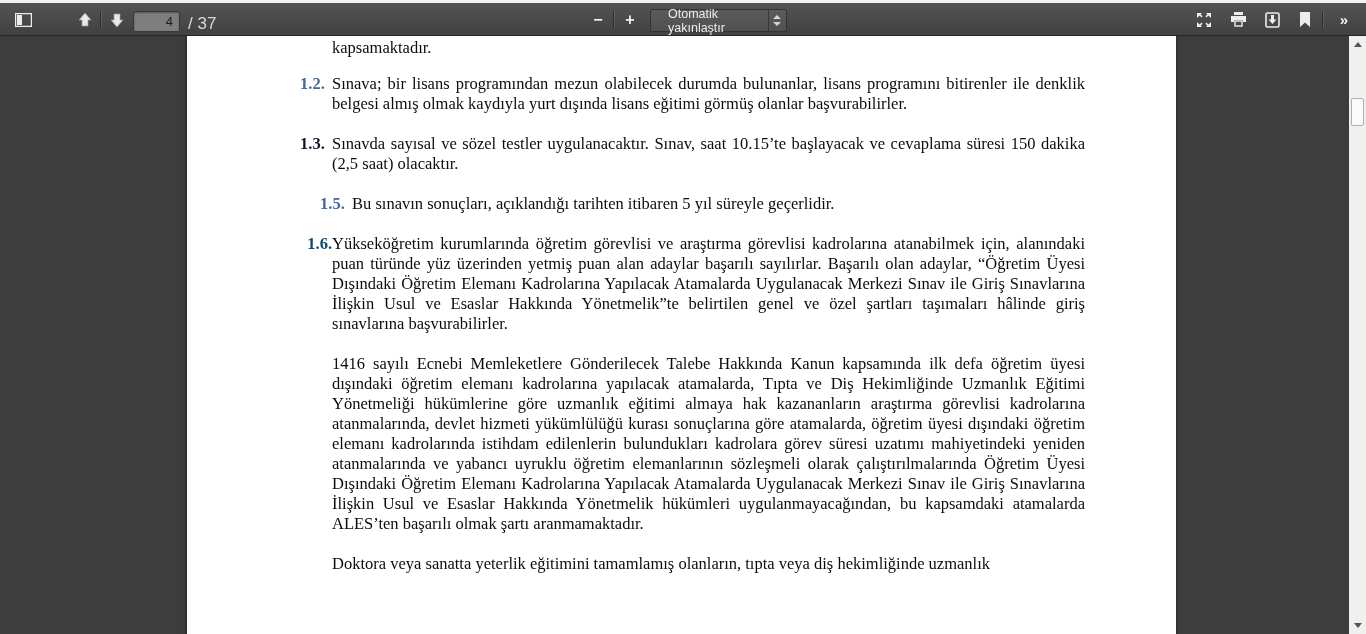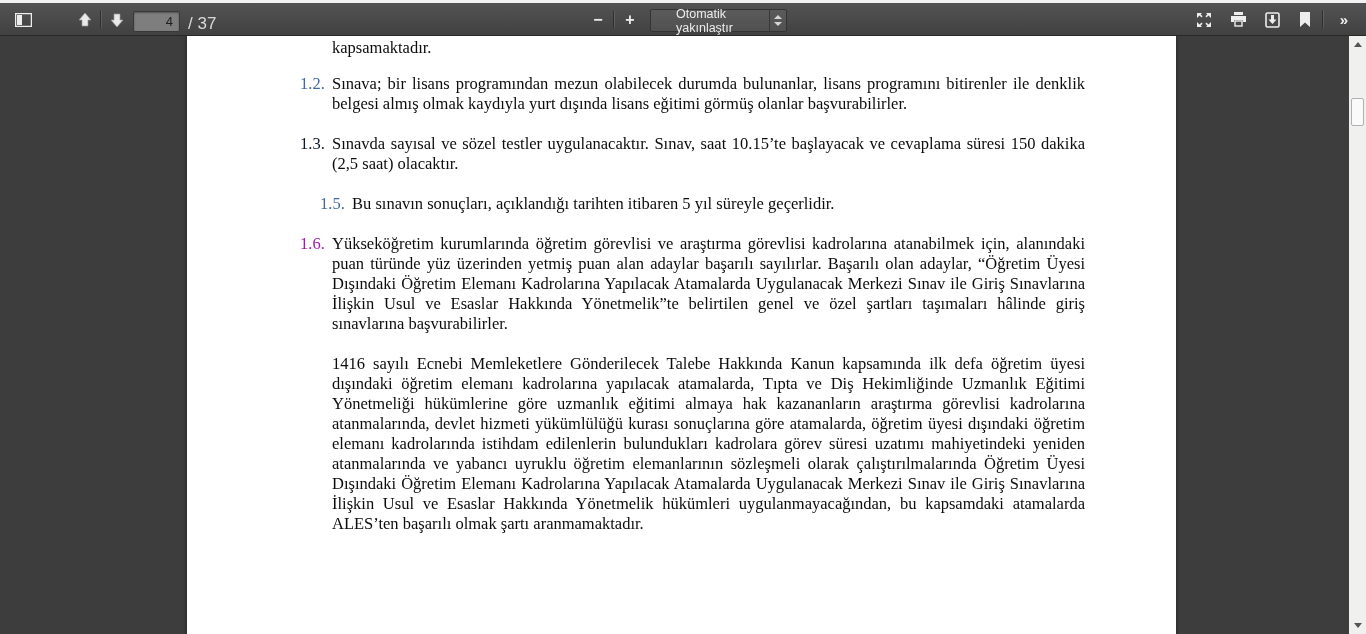--- a/index.html
+++ b/index.html
@@ -32,21 +32,21 @@
                 font-family:"Liberation Sans",sans-serif; }
   #page-count { position:absolute; left:188px; top:11px; color:#d8d8d8; font-size:17px; }
 
   #btn-zoomout { left:585px; width:26px; }
   #sep-zoom    { left:613px; }
   #btn-zoomin  { left:617px; width:26px; }
 
   .zoom-select { position:absolute; left:650px; top:6px; width:137px; height:23px;
                  background:rgba(255,255,255,.07); border:1px solid #333;
                  border-radius:2px; display:flex; align-items:center; color:#ececec;
-                 font-size:12.5px; padding-left:25px; cursor:default; }
+                 font-size:12.5px; padding-left:17px; cursor:default; }
   .zoom-select .spin { margin-left:auto; width:20px; height:100%;
                        border-left:1px solid #383838; display:flex; flex-direction:column;
                        align-items:center; justify-content:center; gap:3px; }
   .tri-up   { width:0; height:0; border-left:4px solid transparent; border-right:4px solid transparent;
               border-bottom:4px solid #d5d5d5; }
   .tri-down { width:0; height:0; border-left:4px solid transparent; border-right:4px solid transparent;
               border-top:4px solid #d5d5d5; }
 
   #btn-present  { left:1191px; width:26px; }
   #btn-print    { left:1225px; width:26px; }
@@ -58,21 +58,21 @@
   
   .viewer { position:absolute; left:8px; top:36px; width:1349px; height:598px;
             background:#3d3d3d; overflow:hidden; }
   .pdf-page { position:absolute; left:179px; top:0; width:989px; height:640px;
               background:#fff; box-shadow:0 0 4px rgba(0,0,0,.5);
               padding:2px 91px 0 113px;
               font-family:"Liberation Serif", serif; font-size:16.5px; line-height:20px;
               color:#0c0c0c; }
   .frag { margin-left:32px; margin-bottom:16px; }
   .doc-item { display:flex; margin-bottom:20px; }
-  .item-num { flex:0 0 32px; font-weight:normal; }
+  .item-num { flex:0 0 32px; font-weight:bold; }
   .item-text { flex:1; text-align:justify; }
   .cont-par { margin-left:32px; margin-bottom:20px; text-align:justify; }
 
   
   .scrollbar { position:absolute; right:0; top:36px; width:17px; height:598px;
                background:#f0f0ee; z-index:40; }
   .sb-arrow { position:absolute; left:0; width:17px; height:17px; display:flex;
               align-items:center; justify-content:center; }
   .sb-up { top:0; } .sb-down { bottom:0; }
   .sb-tri-up { width:0; height:0; border-left:4px solid transparent; border-right:4px solid transparent;
@@ -197,26 +197,27 @@
       <div class="item-text">Sınavda sayısal ve sözel testler uygulanacaktır. Sınav, saat 10.15’te başlayacak ve cevaplama süresi 150 dakika (2,5 saat) olacaktır.</div>
     </div>
 
 
     <div class="doc-item">
       <div class="item-num" style="color: rgb(64, 105, 156); margin-left: 20px;">1.5.</div>
       <div class="item-text">Bu sınavın sonuçları, açıklandığı tarihten itibaren 5 yıl süreyle geçerlidir.</div>
     </div>
 
     <div class="doc-item">
-      <div class="item-num" style="color: #a21caf;">1.6.</div>
+      <div class="item-num" style="color: #0c4a6e; text-align: right;">1.6.</div>
       <div class="item-text">Yükseköğretim kurumlarında öğretim görevlisi ve araştırma görevlisi kadrolarına atanabilmek için, alanındaki puan türünde yüz üzerinden yetmiş puan alan adaylar başarılı sayılırlar. Başarılı olan adaylar, “Öğretim Üyesi Dışındaki Öğretim Elemanı Kadrolarına Yapılacak Atamalarda Uygulanacak Merkezi Sınav ile Giriş Sınavlarına İlişkin Usul ve Esaslar Hakkında Yönetmelik”te belirtilen genel ve özel şartları taşımaları hâlinde giriş sınavlarına başvurabilirler.</div>
     </div>
 
     <div class="cont-par">1416 sayılı Ecnebi Memleketlere Gönderilecek Talebe Hakkında Kanun kapsamında ilk defa öğretim üyesi dışındaki öğretim elemanı kadrolarına yapılacak atamalarda, Tıpta ve Diş Hekimliğinde Uzmanlık Eğitimi Yönetmeliği hükümlerine göre uzmanlık eğitimi almaya hak kazananların araştırma görevlisi kadrolarına atanmalarında, devlet hizmeti yükümlülüğü kurası sonuçlarına göre atamalarda, öğretim üyesi dışındaki öğretim elemanı kadrolarında istihdam edilenlerin bulundukları kadrolara görev süresi uzatımı mahiyetindeki yeniden atanmalarında ve yabancı uyruklu öğretim elemanlarının sözleşmeli olarak çalıştırılmalarında Öğretim Üyesi Dışındaki Öğretim Elemanı Kadrolarına Yapılacak Atamalarda Uygulanacak Merkezi Sınav ile Giriş Sınavlarına İlişkin Usul ve Esaslar Hakkında Yönetmelik hükümleri uygulanmayacağından, bu kapsamdaki atamalarda ALES’ten başarılı olmak şartı aranmamaktadır.</div>
 
+    <div class="frag">Doktora veya sanatta yeterlik eğitimini tamamlamış olanların, tıpta veya diş hekimliğinde uzmanlık</div>
 
   </div>
 </div>
 
 <div class="scrollbar">
   <div class="sb-arrow sb-up">
     <span class="sb-tri-up"></span>
   </div>
   <div class="sb-thumb"></div>
   <div class="sb-arrow sb-down">

